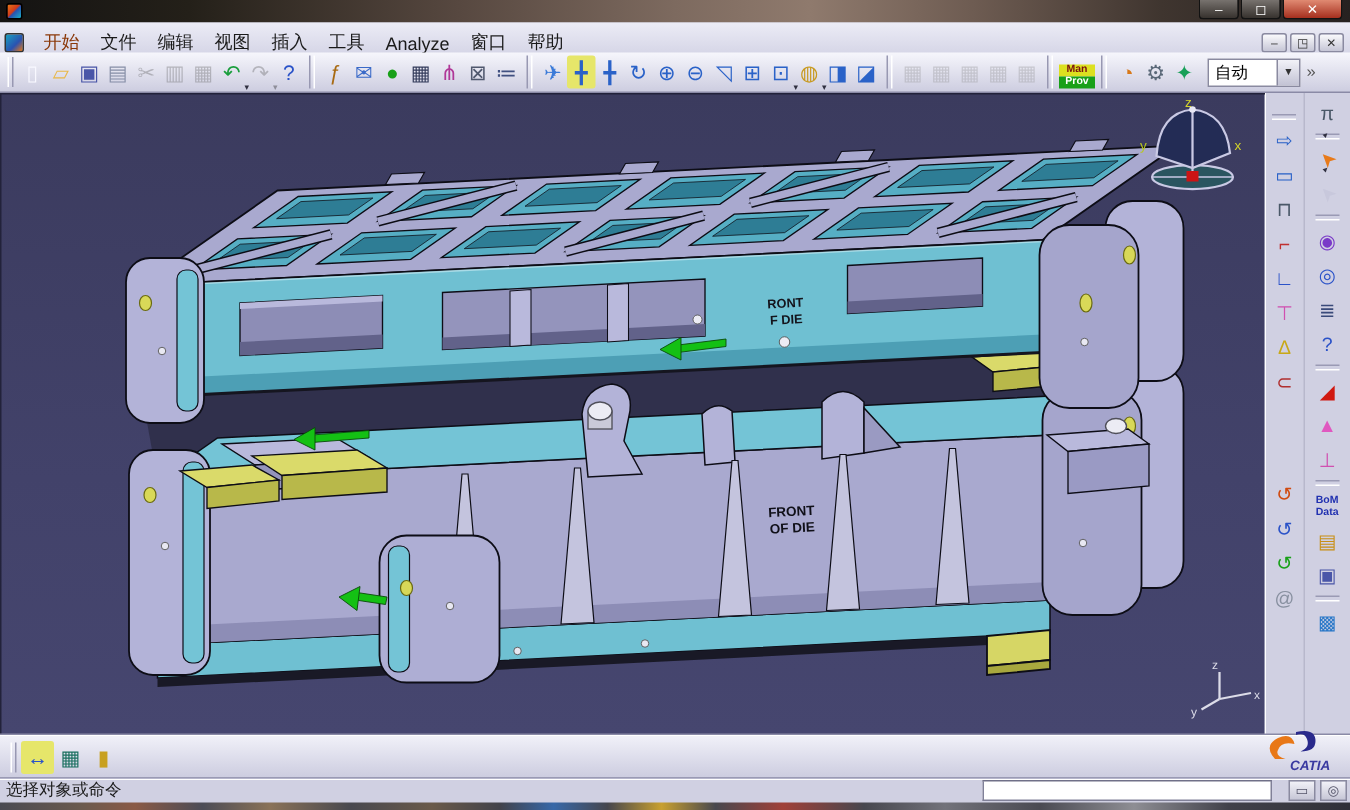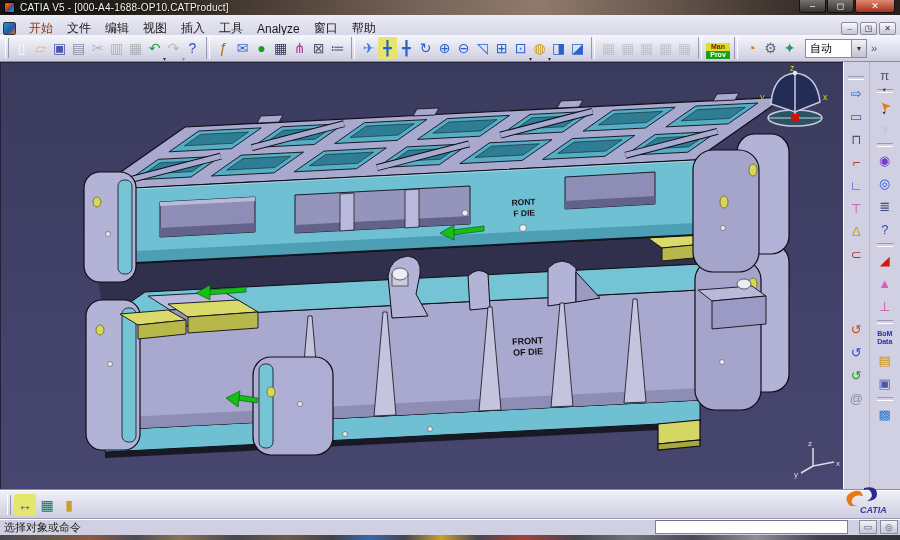--- a/index.html
+++ b/index.html
@@ -64,21 +64,21 @@
   .vcol-outer { width:31px; padding-top:2px; }
   .vsep { width:16px; height:4px; margin:2px 0; border-top:1px solid #9a9ab4; border-bottom:1px solid #ffffff; }
 
   
   .bottombar { position:absolute; top:490px; left:0; right:0; height:28px;
     background:linear-gradient(#f0f0f8,#cdcde0); border-top:1px solid #ffffff; box-shadow:0 -1px 0 #8a8aa6;
     display:flex; align-items:center; padding-left:4px; }
   .bottombar .icon { width:22px; height:22px; font-size:14px; }
   .statusbar { position:absolute; top:518px; left:0; right:0; height:17px; background:#d0d0e2;
     border-top:1px solid #9a9ab4; box-shadow:inset 0 1px 0 #ffffff;
-    font-size:11px; color:#1a1a1a; display:flex; align-items:center; }
+    font-size:11px; color:#1a1a1a; display:flex; }
   .status-msg { padding-left:4px; }
   .cmd-input { position:absolute; left:655px; top:1px; width:193px; height:14px; border:1px solid #808098;
     border-top-color:#707088; background:#fff; font-size:10px; padding:0 3px; font-family:"Liberation Sans",sans-serif; }
   .status-buttons { position:absolute; right:2px; top:1px; display:flex; gap:3px; }
   .status-buttons .icon { width:18px; height:14px; font-size:9px; color:#55556a;
     background:linear-gradient(#f2f2f8,#c6c6d6); border:1px solid #8a8aa0; }
   .taskbar-peek { position:absolute; top:535px; left:0; right:0; height:5px;
     background:linear-gradient(90deg,#4a4a52 0%,#6a5a4e 6%,#8a5a46 10%,#4c4c56 15%,#8a7258 20%,#48484f 26%,#6a5a4a 32%,#42424a 37%,#3868a8 41%,#46464e 45%,#c8a030 49%,#48484f 53%,#a04038 58%,#47474f 64%,#72727a 70%,#4a4a52 77%,#8e8e94 84%,#41414a 91%,#303038 100%); }
 
   
@@ -87,21 +87,20 @@
 
   svg text { font-family:"Liberation Sans",sans-serif; }
 </style>
 </head>
 <body>
 
 <div id="app" data-name="catia-window">
 
   <div class="titlebar" data-name="title-bar">
     <span class="app-icon" data-name="catia-app-icon"></span>
-    <span class="title-text" data-name="window-title">CATIA V5 - [000-A4-1688-OP10.CATProduct]</span>
     <span class="win-controls" data-name="window-controls">
         <span class="icon" data-name="minimize-button">–</span>
         <span class="icon" data-name="maximize-button">◻</span>
         <span class="icon" data-name="close-button">✕</span>
       </span>
   </div>
 
   <div class="menubar" data-name="menu-bar">
     <span class="doc-icon" data-name="document-icon"></span>
     <span class="menu-item menu-start" data-name="menu-item-start">开始</span>

